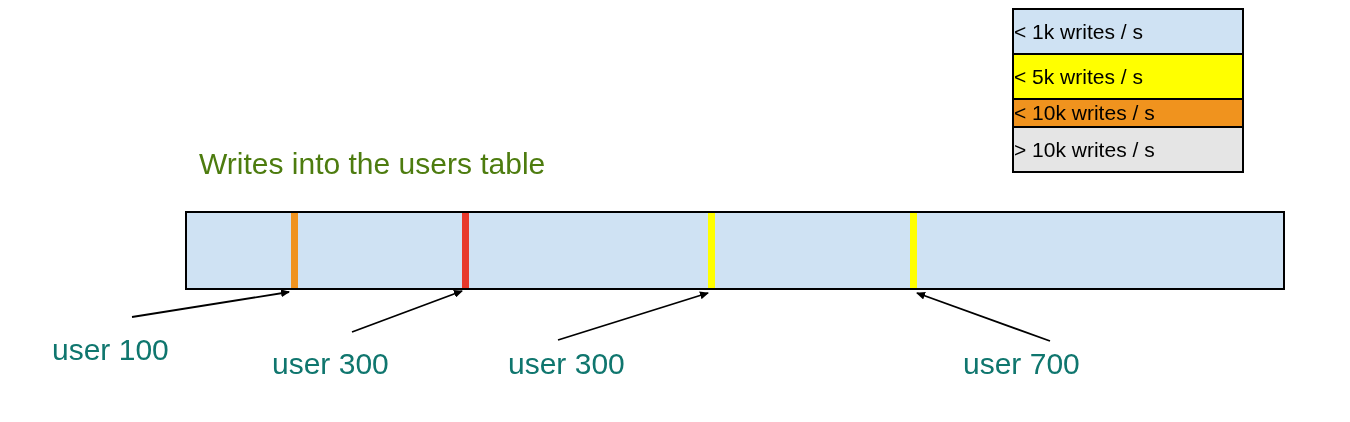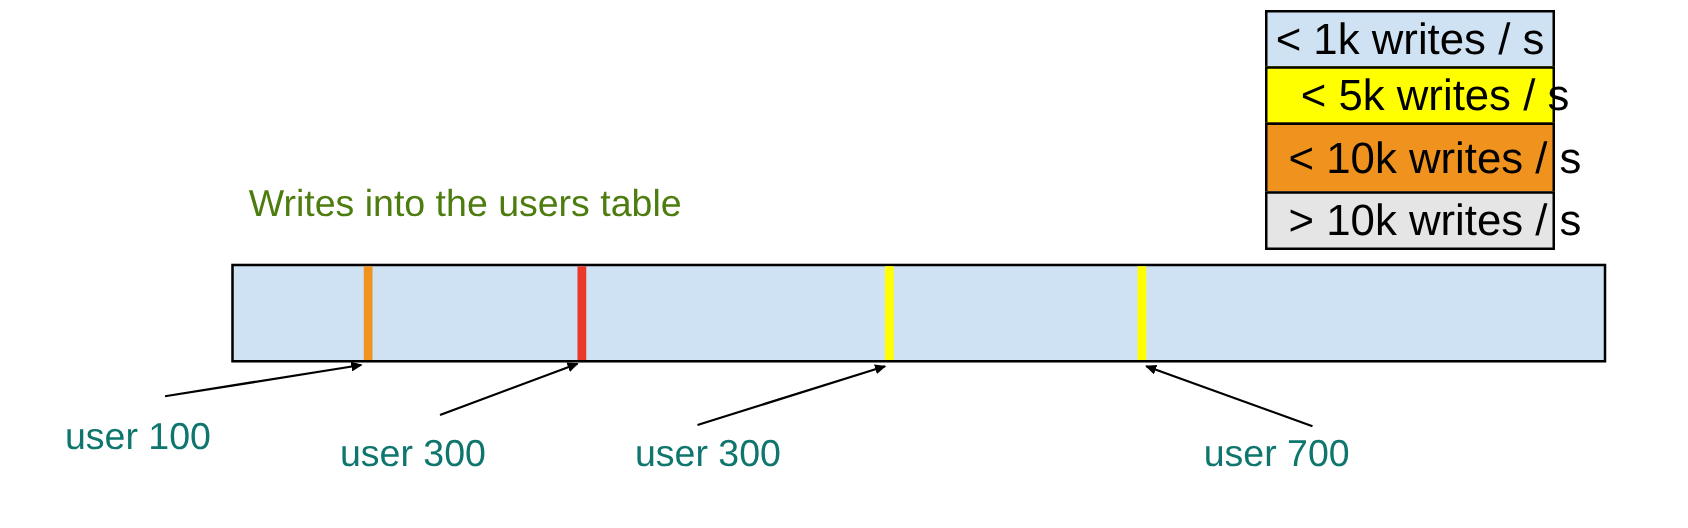--- a/index.html
+++ b/index.html
@@ -23,28 +23,27 @@
     white-space: nowrap;
   }
   .legend {
     position: absolute;
   }
   .legend-row {
     box-sizing: border-box;
     border: 2px solid #000000;
     display: flex;
     align-items: center;
-    justify-content: center;
-    font-size: 35px;
+    justify-content: flex-start;
+    font-size: 21px;
     color: #000000;
     white-space: nowrap;
   }
   .legend-row + .legend-row {
     margin-top: -2px;
-    padding-left: 40px;
   }
   .users-bar {
     position: absolute;
     box-sizing: border-box;
     border: 2px solid #000000;
   }
   .tick {
     position: absolute;
   }
   .user-label {
@@ -67,21 +66,21 @@
 <div class="canvas" style="width: 1350px; height: 422px; background: rgb(255, 255, 255);">
   <div class="diagram-title" style="left: 199px; top: 149px;">Writes into the users table</div>
 
   <div class="legend" id="legend" style="left: 1012px; top: 8px; width: 232px;">
       <div class="legend-row" style="height: 47px; background: rgb(207, 226, 243); border-color: rgb(0, 0, 0);">
         <span>&lt; 1k writes / s</span>
       </div>
       <div class="legend-row" style="height: 47px; background: rgb(255, 255, 0); border-color: rgb(0, 0, 0);">
         <span>&lt; 5k writes / s</span>
       </div>
-      <div class="legend-row" style="height: 57px; background: rgb(240, 147, 30); border-color: rgb(0, 0, 0);">
+      <div class="legend-row" style="height: 30px; background: rgb(240, 147, 30); border-color: rgb(0, 0, 0);">
         <span>&lt; 10k writes / s</span>
       </div>
       <div class="legend-row" style="height: 47px; background: #e5e5e5; border-color: rgb(0, 0, 0);">
         <span>&gt; 10k writes / s</span>
       </div>
     </div>
 
   <div class="users-bar" id="users-bar" style="left: 185px; top: 211px; width: 1100px; height: 79px; background: rgb(207, 226, 243); border-color: rgb(0, 0, 0);"></div>
 
   <svg class="arrows-layer" id="arrows-layer" width="1350" height="422" viewBox="0 0 1350 422">

